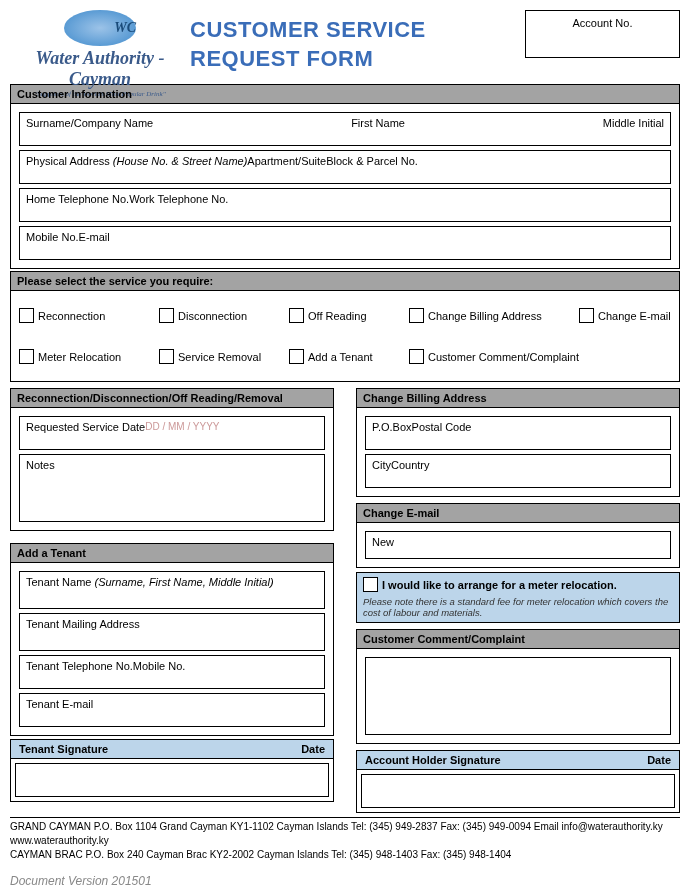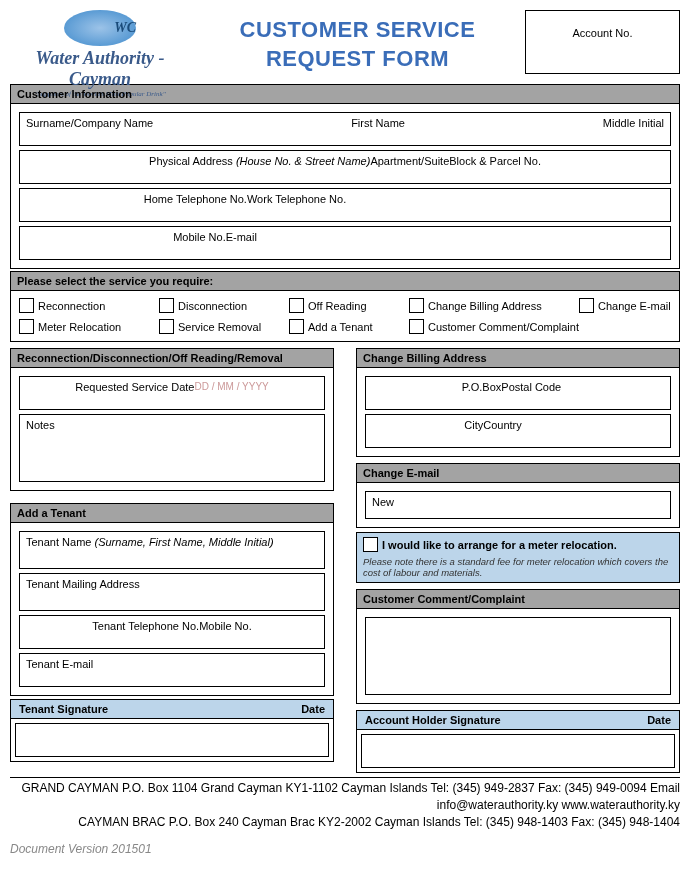--- a/index.html
+++ b/index.html
@@ -2,41 +2,41 @@
 <html><head>
 <meta charset="utf-8">
 <style>
 body{margin:0;font-family:Arial,sans-serif;font-size:11px;color:#000;background:#fff}
 .page{width:690px;height:893px;position:relative;box-sizing:border-box;padding:10px}
 .header{display:flex;align-items:flex-start;height:72px}
 .logo-block{width:180px;text-align:center}
 .logo-oval{width:72px;height:36px;background:radial-gradient(ellipse at center,#9cc3e8 0%,#5a9bd4 70%,#3a7bb8 100%);border-radius:50%;margin:0 auto;display:flex;align-items:center;justify-content:flex-end;color:#1a4b7a;font-style:italic;font-weight:bold;font-size:14px;font-family:'Times New Roman',serif}
 .logo-title{color:#3a5a8a;font-weight:bold;font-style:italic;font-family:'Times New Roman',serif;font-size:18px;margin-top:2px}
 .logo-sub{color:#3a5a8a;font-style:italic;font-family:'Times New Roman',serif;font-size:7px}
-.main-title{flex:1;text-align:center;color:#3a6db8;font-weight:bold;font-size:22px;letter-spacing:0.5px;line-height:1.3;padding-top:6px}
-.account-box{width:155px;height:64px;border:1px solid #000;text-align:center;padding-top:16px;box-sizing:border-box}
+.main-title{flex:1;text-align:left;color:#3a6db8;font-weight:bold;font-size:22px;letter-spacing:0.5px;line-height:1.3;padding-top:6px}
+.account-box{width:155px;height:48px;border:1px solid #000;text-align:center;padding-top:6px;box-sizing:border-box}
 .sec{border:1px solid #000;margin-top:2px}
 .sec-title{background:#a3a3a3;font-weight:bold;padding:3px 6px;border-bottom:1px solid #000}
 .sec-body{background:#fff;padding:4px}
 .field-box{border:1px solid #000;margin:4px;padding:4px 6px;min-height:34px;box-sizing:border-box;display:flex;align-items:flex-start}
 .lbl{font-size:11px}
 .italic{font-style:italic}
 .service-row{display:flex;flex-wrap:wrap;padding:2px 4px}
-.cb-item{display:flex;align-items:center;margin:1px 0}
+.cb-item{display:flex;align-items:center;margin:11px 0}
 .cb{width:13px;height:13px;border:1.5px solid #000;margin-right:4px;flex-shrink:0}
 .cols{display:flex;gap:22px;margin-top:4px}
 .col{flex:1;display:flex;flex-direction:column;gap:4px}
-.split{display:flex;justify-content:center;width:100%}
+.split{display:flex;justify-content:flex-start;width:100%}
 .date-hint{color:#c99;font-size:10px}
 .note-txt{font-style:italic;font-size:9.5px;color:#333;padding:0 6px 4px}
 .meter-box{border:1px solid #000;background:#bcd5ea}
 .meter-top{display:flex;align-items:center;padding:4px 6px;font-weight:bold}
 .sig-row{background:#bcd5ea;display:flex;justify-content:space-between;font-weight:bold;padding:3px 8px;border-bottom:1px solid #000}
 .sig-box{border:1px solid #000;min-height:32px;margin:4px}
-.footer{text-align:right;font-size:12px;margin-top:2px;line-height:1.4}
+.footer{text-align:left;font-size:10px;margin-top:2px;line-height:1.4}
 .footer-line{border-top:1px solid #000;margin-top:4px;padding-top:2px}
 .docver{font-style:italic;color:#888;font-size:12px;margin-top:12px}
 .sec.tight-up{margin-top:-1px}
 </style>
 </head>
 <body>
 
 <div class="page">
   <div class="header">
     <div class="logo-block">

